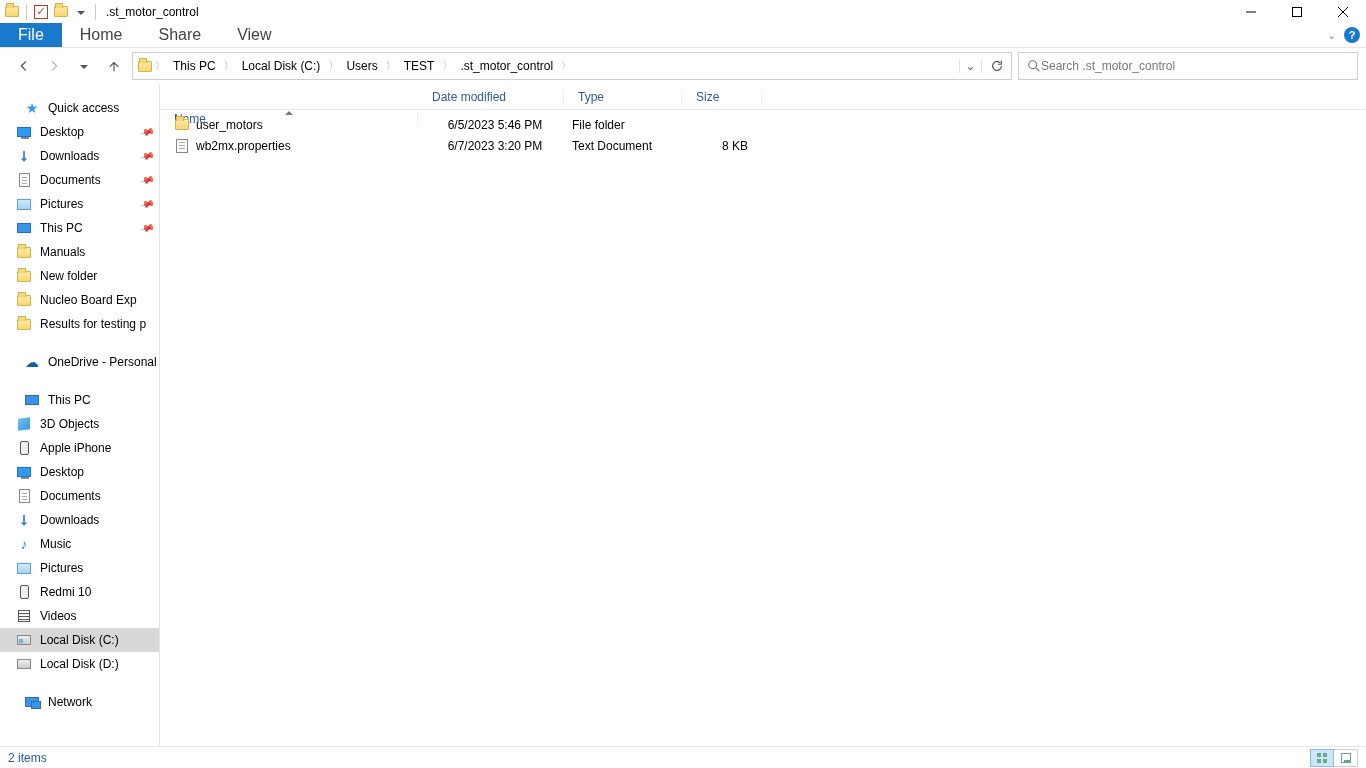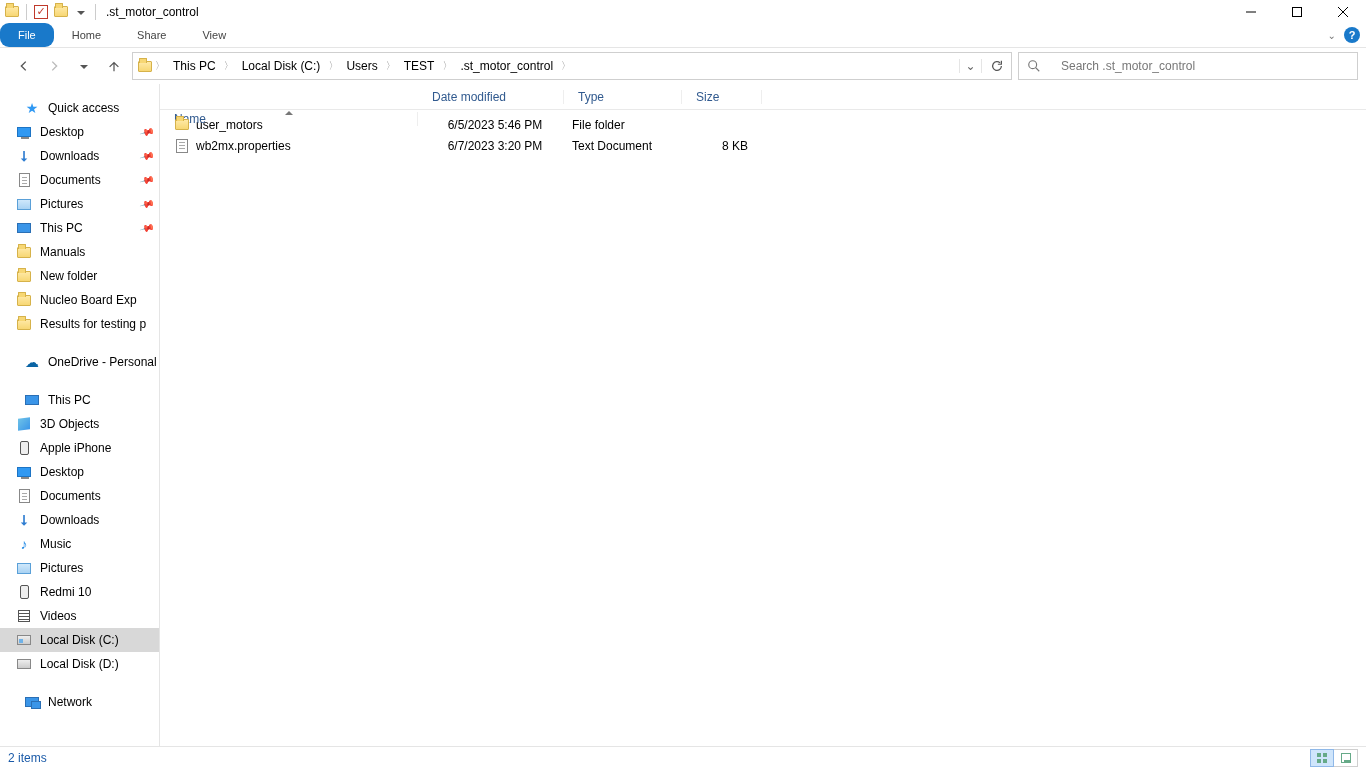--- a/index.html
+++ b/index.html
@@ -14,38 +14,38 @@
   .sep { width:1px; height:16px; background:#ccc; margin:0 2px;}
   .check-glyph { width:14px;height:14px;border:1px solid #c0392b; display:flex;align-items:center;justify-content:center;color:#c0392b;font-size:11px;line-height:1;}
   .down-caret { width:0;height:0;border-left:4px solid transparent;border-right:4px solid transparent;border-top:4px solid #555; margin-top:2px;}
   .titlebar .title { margin-left:8px; font-size:12px; }
   .winbtns { margin-left:auto; display:flex; }
   .winbtn { width:46px; height:23px; display:flex; align-items:center; justify-content:center; }
   .winbtn svg { width:10px; height:10px; }
 
   
   .ribbon { display:flex; align-items:stretch; height:25px; border-bottom:1px solid #e5e5e5; background:#fff; position:relative;}
-  .ribbon .tab { padding:0 18px; display:flex; align-items:center; font-size:11px; color:#444;border-radius:9px; }
+  .ribbon .tab { padding:0 18px; display:flex; align-items:center; font-size:16px; color:#444; }
   .ribbon .tab.file { background:#1979ca; color:#fff; padding:0 18px;}
   .ribbon .right { margin-left:auto; display:flex; align-items:center; padding-right:6px; gap:8px;}
   .help-circle { width:16px;height:16px;border-radius:50%;background:#1979ca;color:#fff;display:flex;align-items:center;justify-content:center;font-size:11px;font-weight:bold;}
   .ribbon .chev { color:#777; font-size:10px;}
 
   
   .navrow { display:flex; align-items:center; height:36px; padding:4px 8px 4px 12px; gap:6px; }
   .navbtn { width:24px;height:24px; display:flex;align-items:center;justify-content:center; color:#555; border-radius:2px;}
   .navbtn.disabled { color:#b8b8b8; }
   .arrow-svg{width:14px;height:14px;}
   .addrbar { flex:1; display:flex; align-items:center; border:1px solid #cfcfcf; height:28px; padding-left:4px; background:#fff;}
   .addrbar .crumb { display:flex; align-items:center; height:100%; padding:0 6px; cursor:default; white-space:nowrap;}
   .addrbar .csep { color:#888; padding:0 2px; font-size:10px;}
   .addrbar .tail { margin-left:auto; display:flex; align-items:center; }
   .addrbar .drop { width:22px; display:flex; align-items:center; justify-content:center; color:#666; border-left:1px solid #e5e5e5; height:100%;}
   .addrbar .refresh { width:30px; display:flex; align-items:center; justify-content:center; border-left:1px solid #e5e5e5; height:100%; color:#555;}
-  .searchbox { width:340px; height:28px; border:1px solid #cfcfcf; display:flex; align-items:center; padding:0 8px; color:#777; gap:20px;}
+  .searchbox { width:340px; height:28px; border:1px solid #cfcfcf; display:flex; align-items:center; padding:0 8px; color:#777; gap:0;}
   .searchbox input { border:none; outline:none; flex:1; font-size:12px; color:#333; }
   .searchbox input::placeholder{color:#777;}
   .mag { width:14px;height:14px; }
 
   
   .body { display:flex; height: calc(768px - 23px - 25px - 36px - 22px); }
   .navpane { width:160px; border-right:1px solid #e5e5e5; overflow:hidden; padding-top:12px;}
   .navitem { display:flex; align-items:center; height:24px; padding-left:24px; gap:8px; white-space:nowrap; overflow:hidden; }
   .navitem.child { padding-left:16px; height:24px;}
   .navitem.selected { background:#d8d8d8; }

